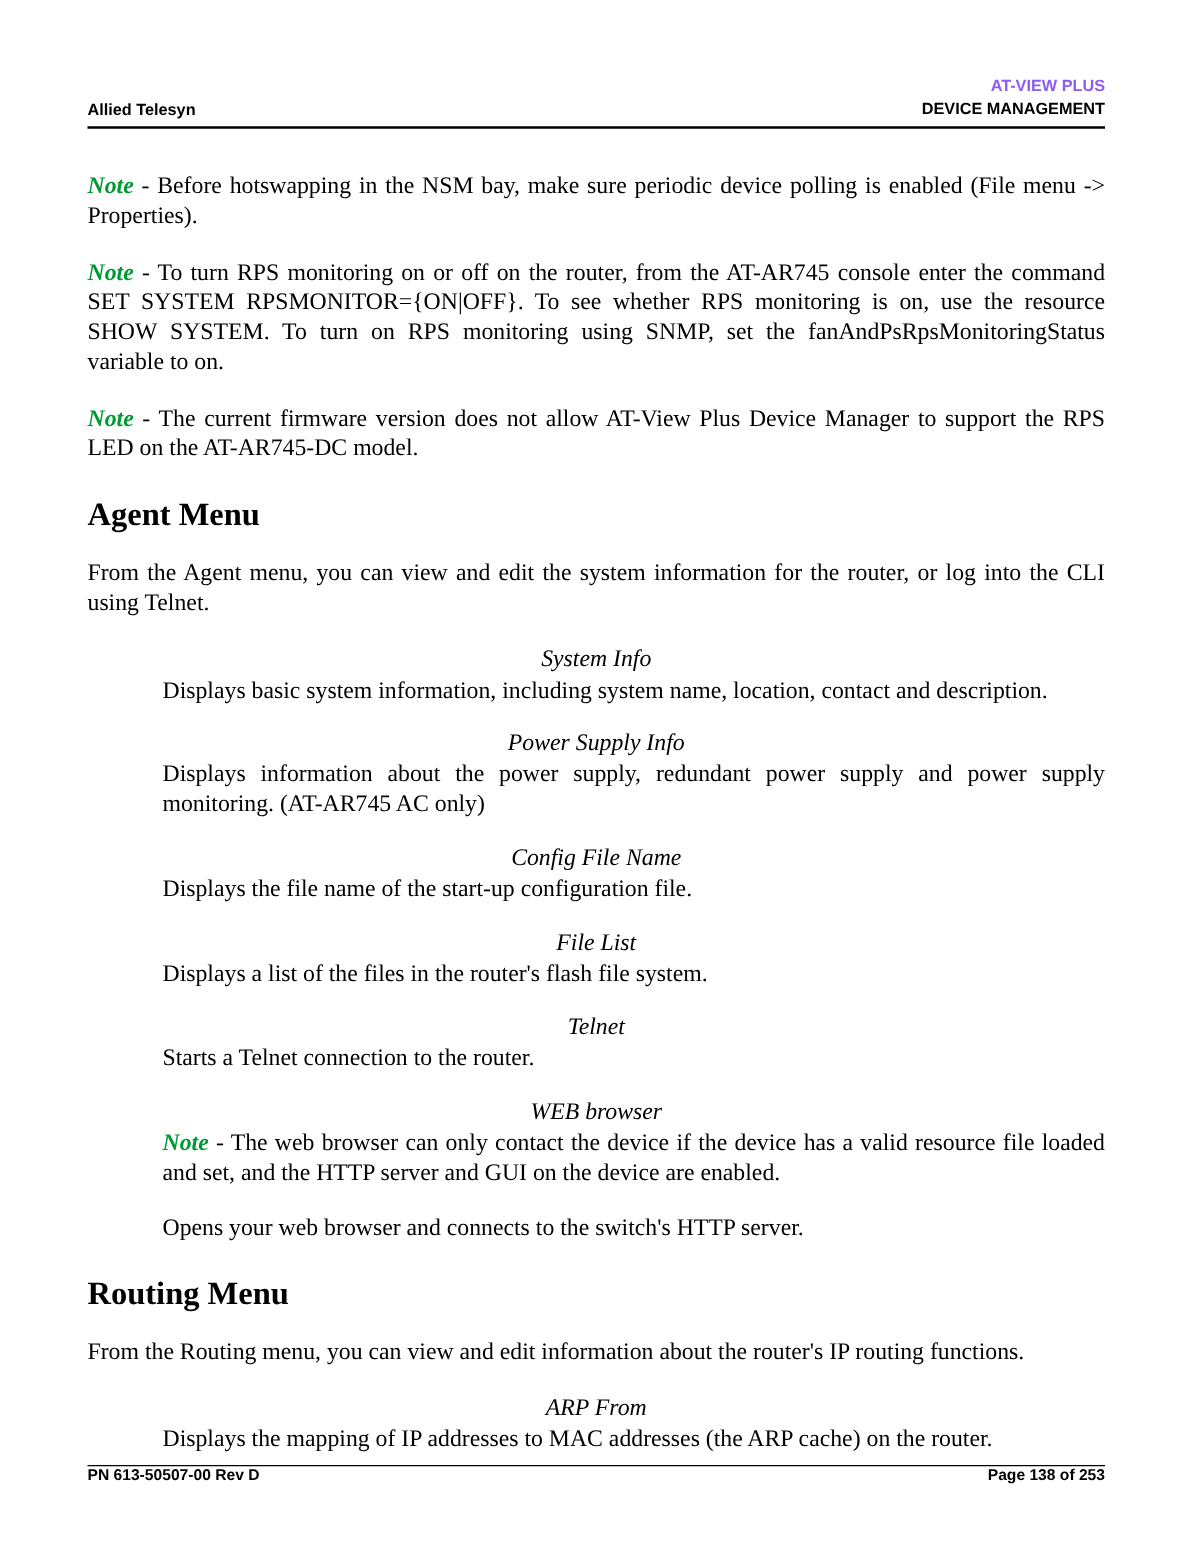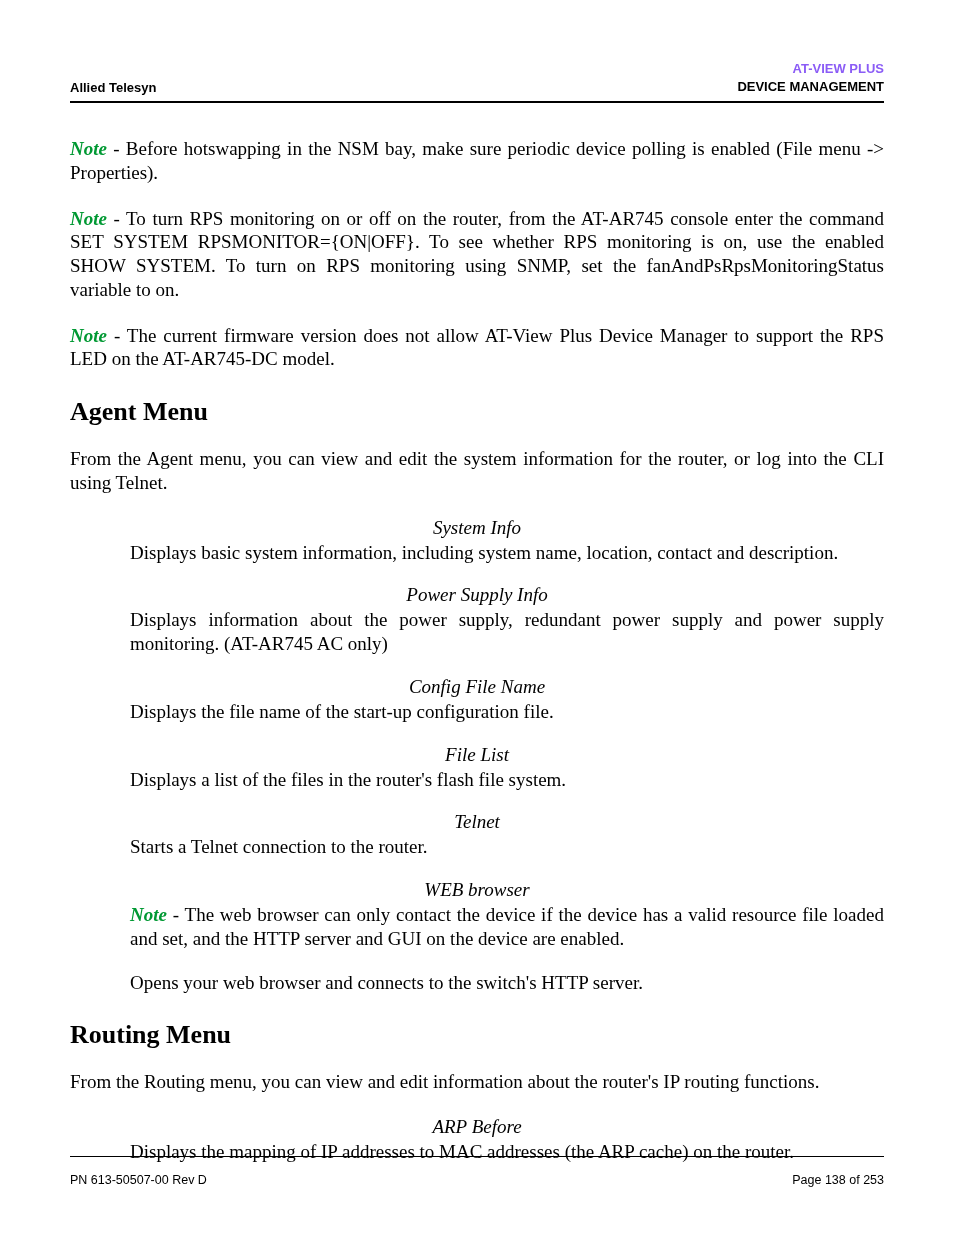--- a/index.html
+++ b/index.html
@@ -55,25 +55,26 @@
     margin: 0 0 20px 60px;
     text-align: justify;
     line-height: 1.25;
   }
   .ftr {
     position: absolute;
     left: 70px;
     right: 70px;
     bottom: 48px;
     border-top: 1px solid #000;
-    padding-top: 16px;
+    padding-top: 0;
     display: flex;
     justify-content: space-between;
     font-family: Arial, Helvetica, sans-serif;
     font-size: 12.5px;
+    font-weight: bold;
   }
 </style>
 </head>
 <body>
 
 <div class="page">
 
   <div class="hdr">
     <div>Allied Telesyn</div>
     <div class="right">
@@ -82,21 +83,21 @@
     </div>
   </div>
 
   <div class="content">
 
     <p class="para">
       <span class="note-label">Note</span><span> - Before hotswapping in the NSM bay, make sure periodic device polling is enabled (File menu -&gt; Properties).</span>
     </p>
 
     <p class="para">
-      <span class="note-label">Note</span><span> - To turn RPS monitoring on or off on the router, from the AT-AR745 console enter the command SET SYSTEM RPSMONITOR={ON|OFF}. To see whether RPS monitoring is on, use the enabled SHOW SYSTEM. To turn on RPS monitoring using SNMP, set the fanAndPsRpsMonitoringStatus variable to on.</span>
+      <span class="note-label">Note</span><span> - To turn RPS monitoring on or off on the router, from the AT-AR745 console enter the command SET SYSTEM RPSMONITOR={ON|OFF}. To see whether RPS monitoring is on, use the resource SHOW SYSTEM. To turn on RPS monitoring using SNMP, set the fanAndPsRpsMonitoringStatus variable to on.</span>
     </p>
 
     <p class="para">
       <span class="note-label">Note</span><span> - The current firmware version does not allow AT-View Plus Device Manager to support the RPS LED on the AT-AR745-DC model.</span>
     </p>
 
     <h2 class="section">Agent Menu</h2>
 
     <p class="para">From the Agent menu, you can view and edit the system information for the router, or log into the CLI using Telnet.</p>
 
@@ -131,21 +132,21 @@
         <span class="note-label">Note</span><span> - The web browser can only contact the device if the device has a valid resource file loaded and set, and the HTTP server and GUI on the device are enabled.</span>
       </p>
       <p class="def" style="margin-bottom:16px;">Opens your web browser and connects to the switch's HTTP server.</p>
     </div>
 
     <h2 class="section">Routing Menu</h2>
 
     <p class="para">From the Routing menu, you can view and edit information about the router's IP routing functions.</p>
 
     <div>
-      <p class="term">ARP Before</p>
+      <p class="term">ARP From</p>
       <p class="def">Displays the mapping of IP addresses to MAC addresses (the ARP cache) on the router.</p>
     </div>
 
   </div>
 
   <div class="ftr">
     <div>PN 613-50507-00 Rev D</div>
     <div>Page 138 of 253</div>
   </div>
 

